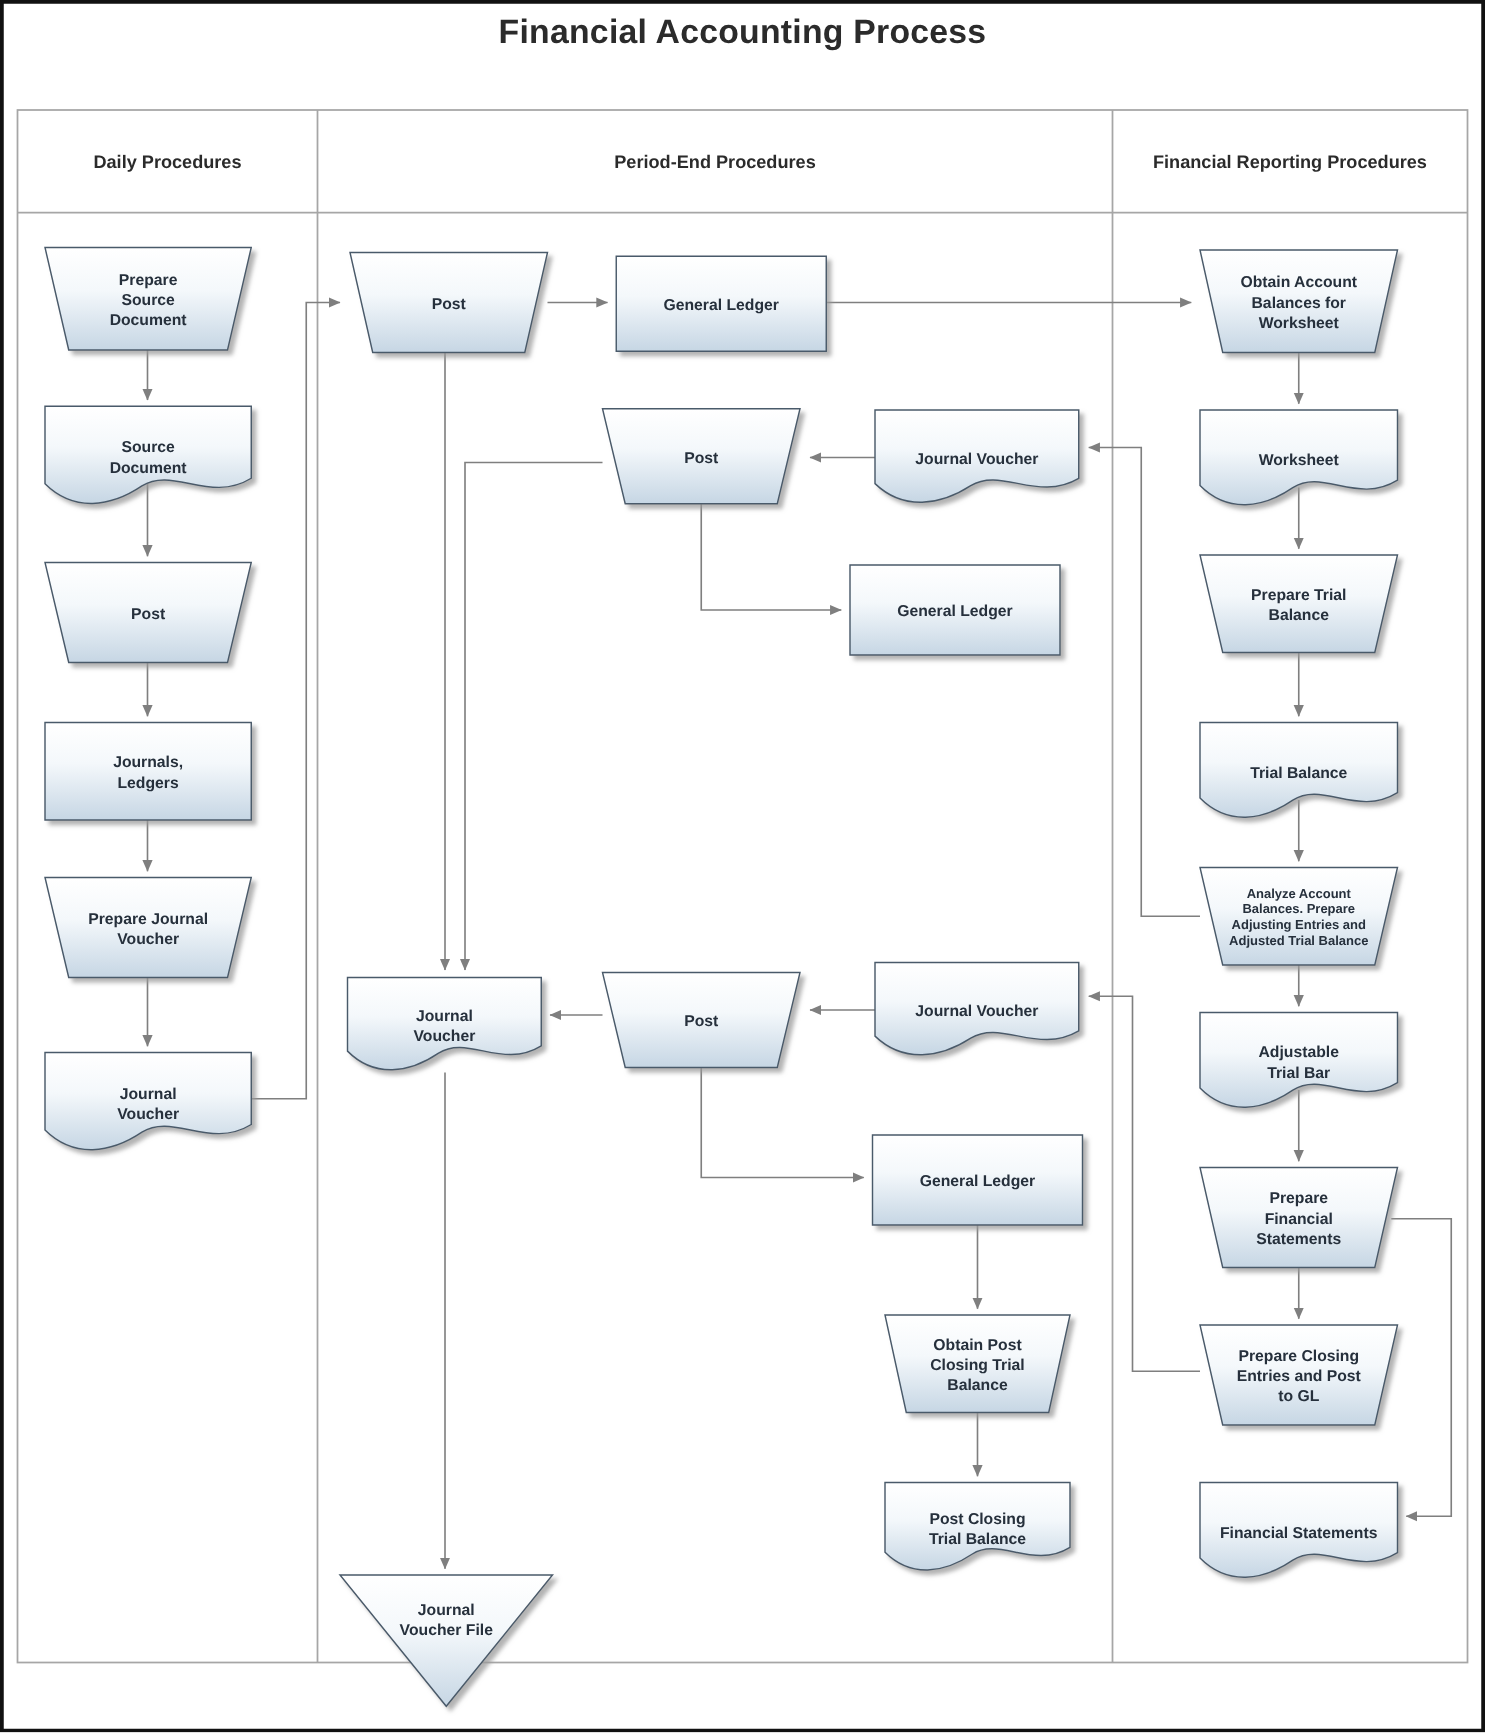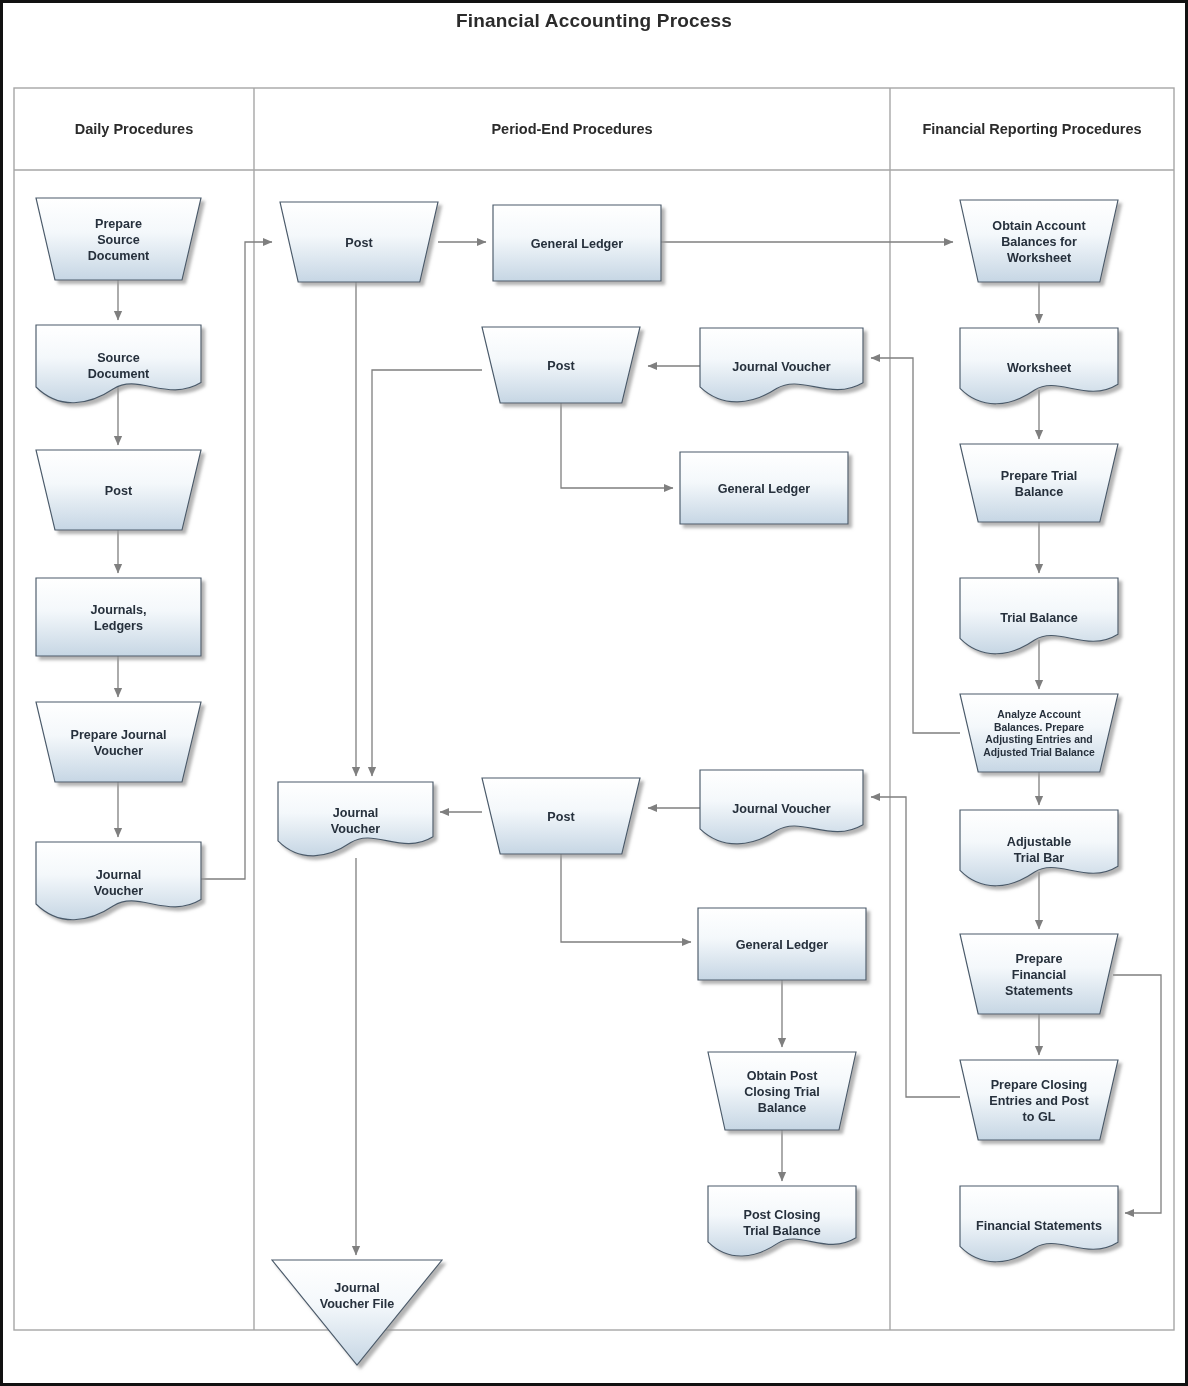--- a/index.html
+++ b/index.html
@@ -1,21 +1,21 @@
 <!DOCTYPE html>
 <html><head>
 <meta charset="utf-8">
 <style>
   html,body{margin:0;padding:0;background:#ffffff;}
   body{width:1188px;height:1386px;font-family:"Liberation Sans",sans-serif;}
   #root{position:relative;width:1188px;height:1386px;overflow:hidden;background:#fff;}
   #frame{position:absolute;left:0;top:0;width:1188px;height:1386px;
          border:3px solid #111;box-sizing:border-box;}
   #title{position:absolute;left:0;top:10px;width:1188px;text-align:center;
-         font-size:19px;font-weight:bold;color:#2b2b2b;letter-spacing:.2px;}
+         font-size:27px;font-weight:bold;color:#2b2b2b;letter-spacing:.2px;}
   svg{position:absolute;left:0;top:0;}
   .lane-label{font-family:"Liberation Sans",sans-serif;font-size:14.5px;font-weight:bold;fill:#2b2b2b;}
   .node-text{font-family:"Liberation Sans",sans-serif;font-size:12.6px;font-weight:bold;fill:#26303c;}
   .node-text.small{font-size:10.4px;}
 </style>
 </head>
 <body>
 
 <div id="root">
   <div id="frame"></div>

